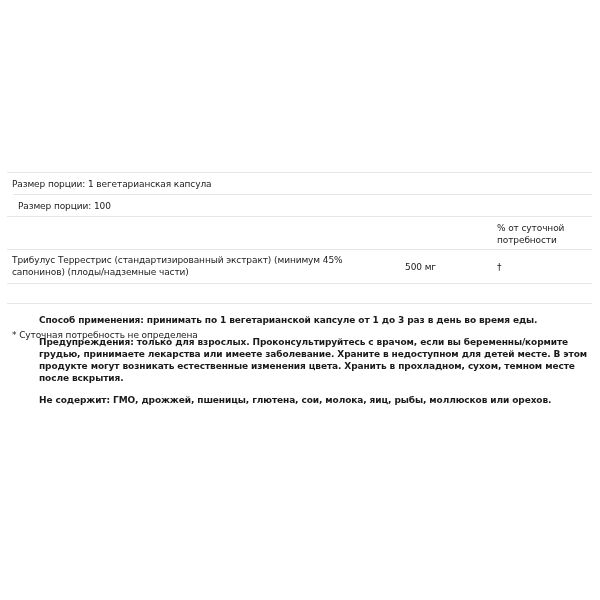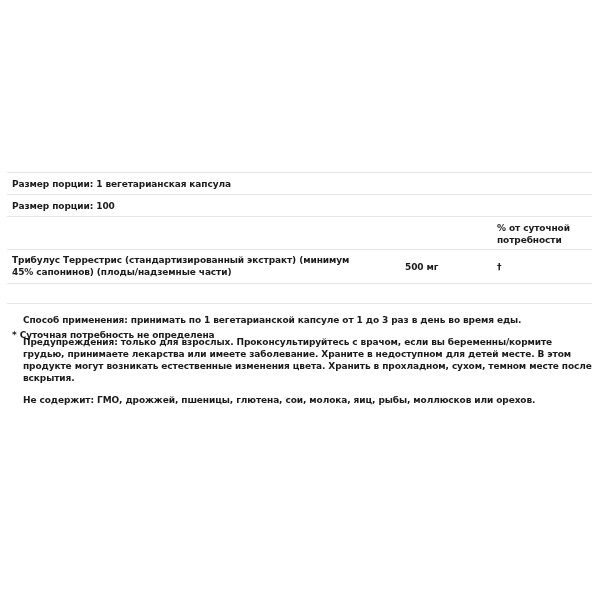--- a/index.html
+++ b/index.html
@@ -1,36 +1,36 @@
 <!DOCTYPE html>
 <html><head>
 <meta charset="utf-8">
 <style>
   html, body { margin:0; padding:0; background:#ffffff; }
   body { width:600px; height:600px; position:relative; overflow:hidden;
          font-family:"DejaVu Sans", sans-serif; color:#1a1a1a; }
   .table { position:absolute; left:7px; top:172px; width:585px; }
-  .row { position:relative; border-top:1px solid #e6e6e6; font-size:9px; font-weight:bold; letter-spacing:-0.1px; }
+  .row { position:relative; border-top:1px solid #e6e6e6; font-size:9px; font-weight:normal; letter-spacing:-0.1px; }
   .row:last-child { border-bottom:1px solid #e6e6e6; }
   .r1 { height:21px; }
-  .r2 { height:21px; }
+  .r2 { height:21px;margin-left:6px; }
   .r3 { height:32px; }
   .r4 { height:33px; }
   .r5 { height:19px; }
   .cell { position:absolute; line-height:12px; }
   .c-left { left:5px; }
   .r1 .c-left, .r2 .c-left { top:5px; }
   .r5 .c-left { top:4px;margin-top:41px; }
   .r3 .c-amt { left:398px; top:5px; width:80px; }
   .r3 .c-dv { left:490px; top:5px; width:80px; }
   .r4 .c-name { left:5px; top:4px; width:360px; }
   .r4 .c-amt { left:398px; top:11px; }
   .r4 .c-dv { left:490px; top:11px; }
   .notes { position:absolute; left:7px; top:314px; width:585px; font-size:9px; font-weight:bold; letter-spacing:-0.1px; }
-  .notes p { margin:0 0 10px 0; line-height:12px;padding-left:16px; }
+  .notes p { margin:0 0 10px 16px; line-height:12px;padding-left:16px; }
 </style>
 </head>
 <body>
 
 <div class="table">
   <div class="row r1">
     <span class="cell c-left">Размер порции: 1 вегетарианская капсула</span>
   </div>
   <div class="row r2">
     <span class="cell c-left">Размер порции: 100</span>

